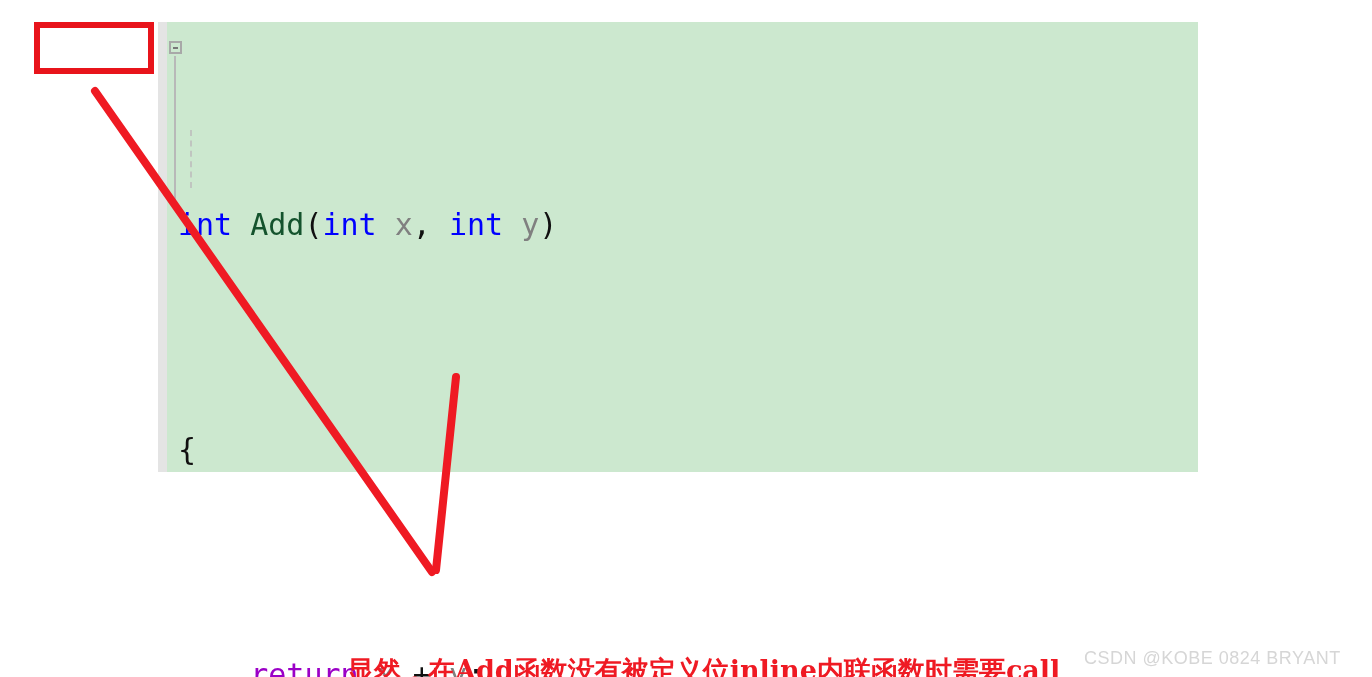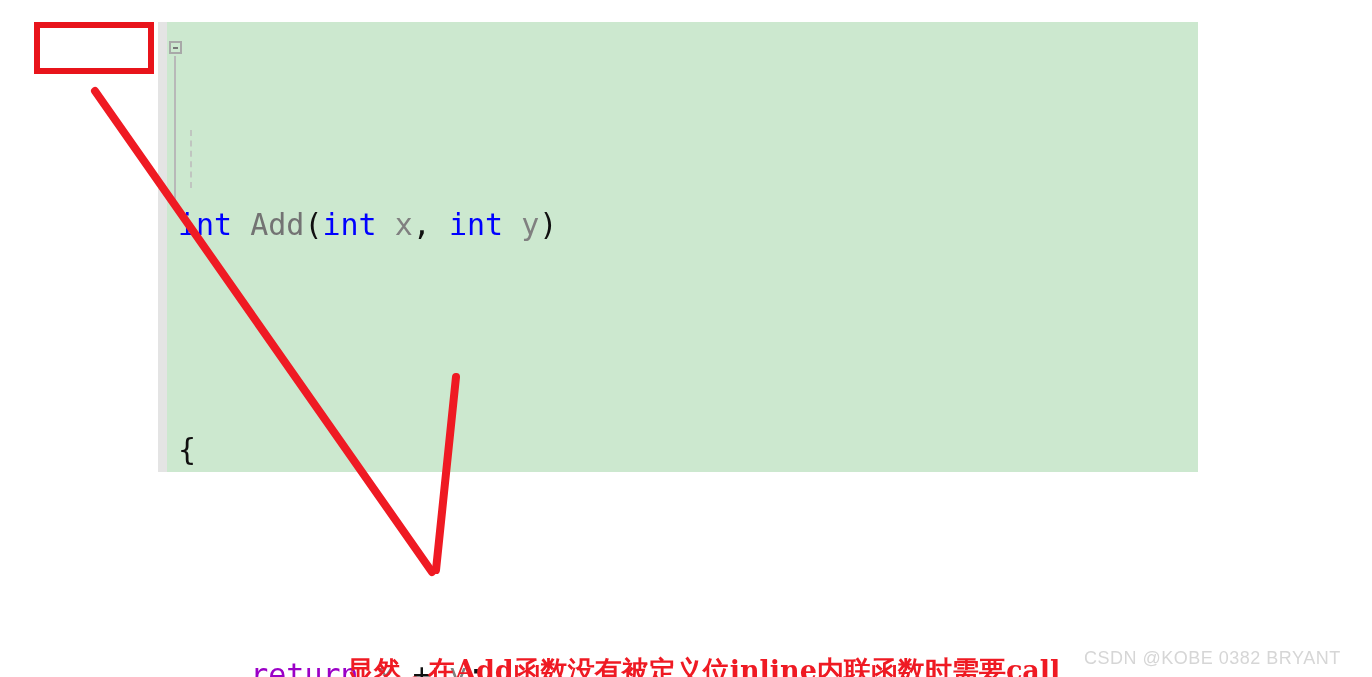--- a/index.html
+++ b/index.html
@@ -74,21 +74,21 @@
     left: 20px;
     top: 0px;
     font-size: 30px;
     line-height: 45px;
     white-space: pre;
     letter-spacing: 0px;
   }
   .cl { height: 45px; }
 
   .tok-kw      { color: #0000ff; }
-  .tok-fn      { color: #737373; }
+  .tok-fn      { color: #14532d; }
   .tok-punct   { color: #101010; }
   .tok-var     { color: #808080; }
   .tok-ret     { color: #9b00c7; }
   .tok-brace   { color: #101010; }
 
   
   #red-box {
     position: absolute;
     left: 34px;
     top: 22px;
@@ -175,15 +175,15 @@
   <svg id="annotation-svg" viewBox="0 0 1372 677" xmlns="http://www.w3.org/2000/svg">
     <line x1="95" y1="91" x2="432" y2="572" stroke="#ef1a23" stroke-width="8" stroke-linecap="round"></line>
     <line x1="456" y1="377" x2="436" y2="570" stroke="#ef1a23" stroke-width="8" stroke-linecap="round"></line>
   </svg>
 
   <div id="note-text">
     <div>显然，在Add函数没有被定义位inline内联函数时需要call</div>
     
   </div>
 
-  <div id="watermark">CSDN @KOBE 0382 BRYANT</div>
+  <div id="watermark">CSDN @KOBE 0824 BRYANT</div>
 
 </div>
 
 </body></html>

